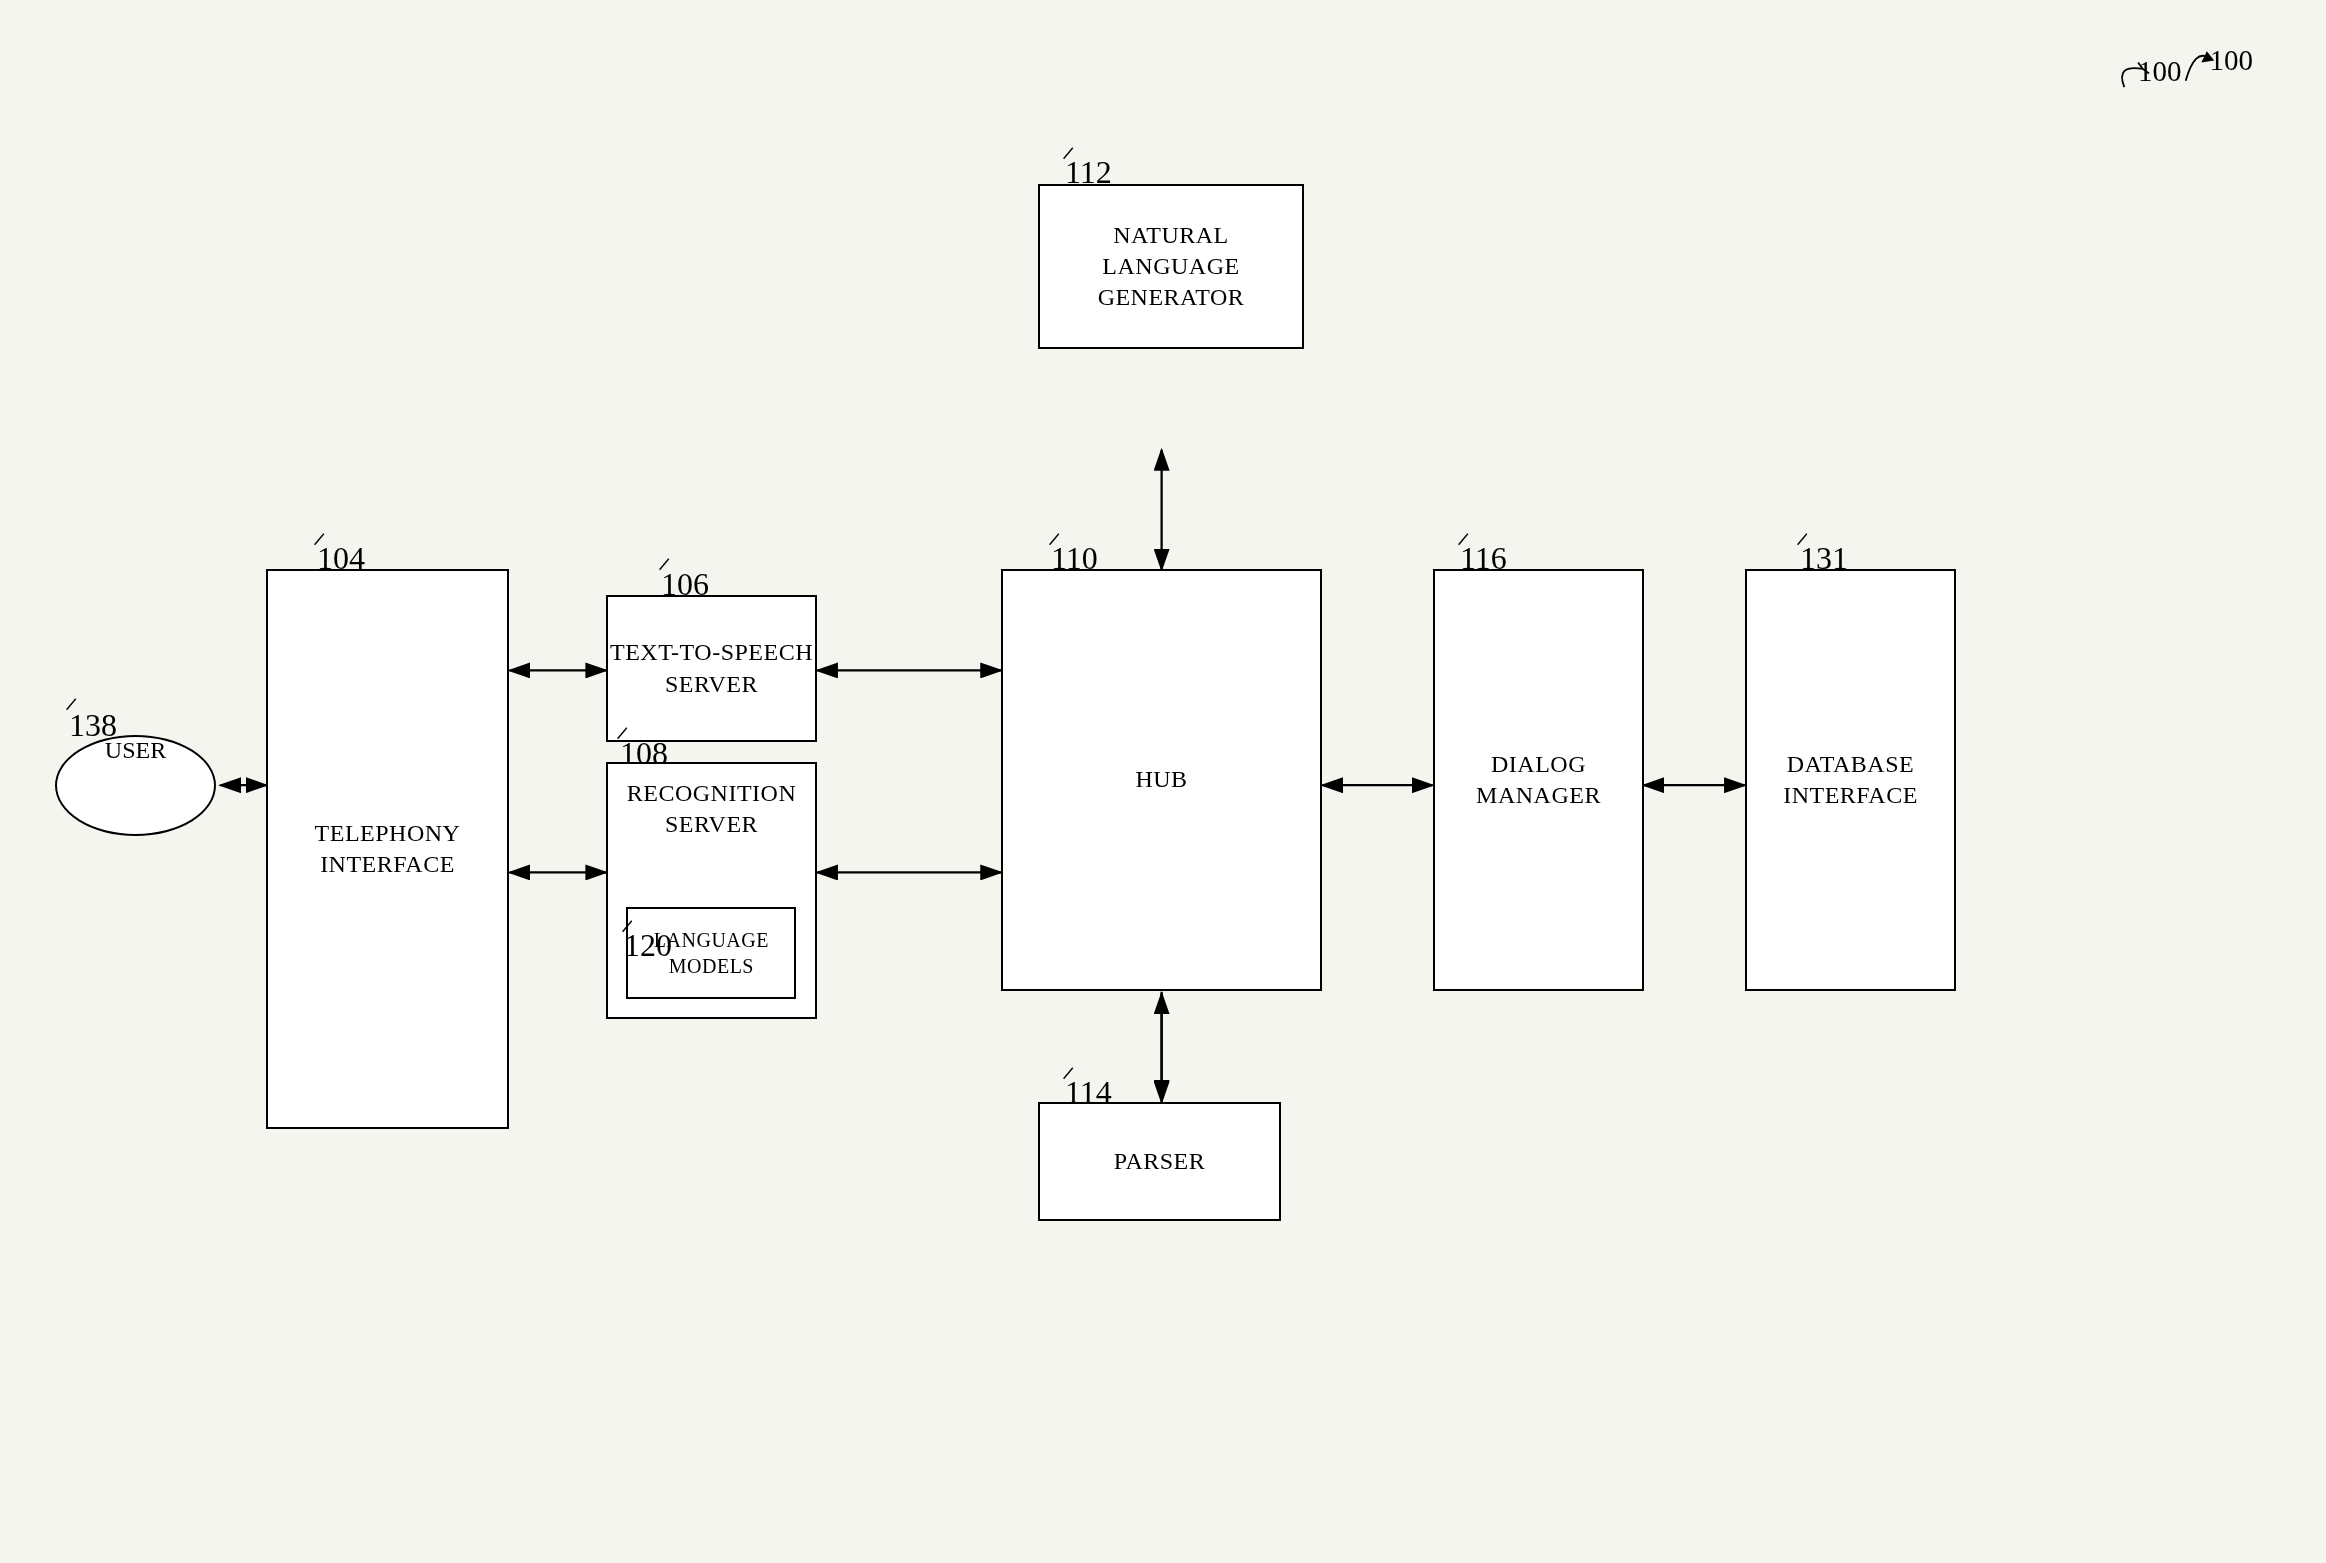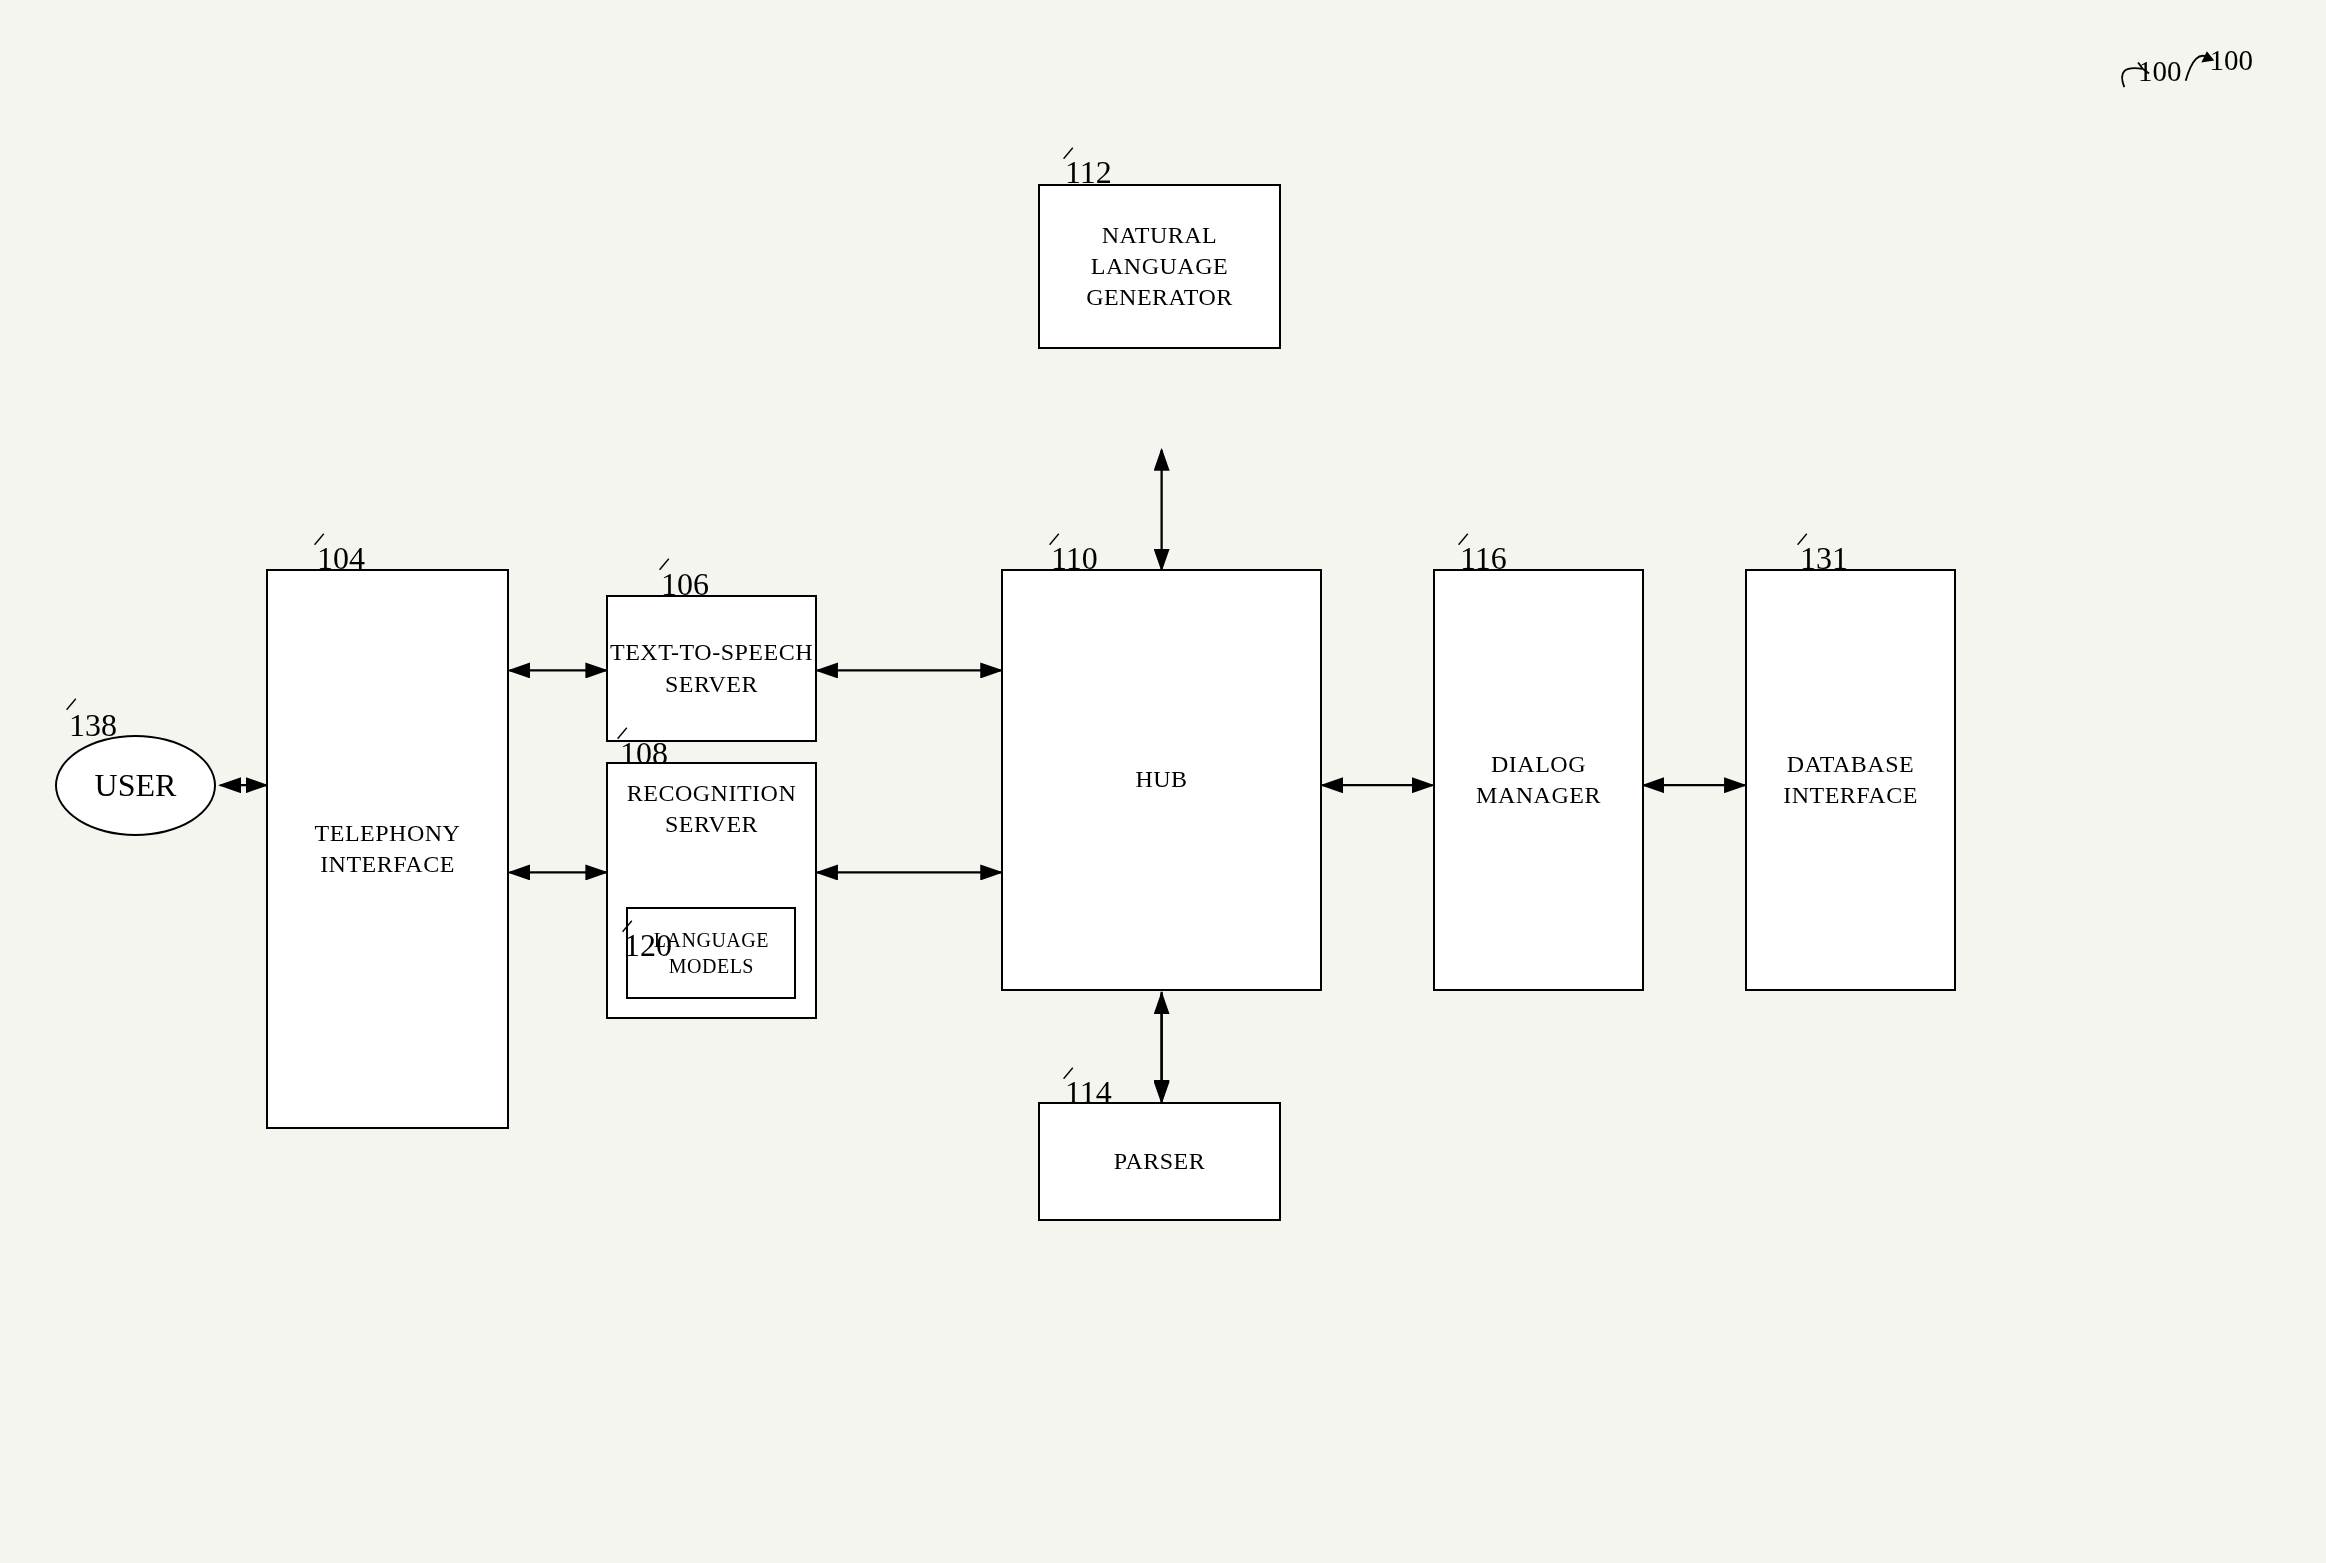--- a/index.html
+++ b/index.html
@@ -43,24 +43,23 @@
       line-height: 1.3;
     }
 
     
     .oval {
       position: absolute;
       border: 2.8px solid #000;
       border-radius: 50%;
       background: #fff;
       display: flex;
-      align-items: center;
       justify-content: center;
       text-align: center;
-      font-size: 32px;
+      font-size: 24px;
     }
 
     
     .arrows-svg {
       position: absolute;
       top: 0; left: 0;
       width: 2326px;
       height: 1564px;
       pointer-events: none;
     }
@@ -168,21 +167,21 @@
   </div>
 
   <div class="box" style="left:1001px; top:569px; width:321px; height:422px;">
     <span>HUB</span>
   </div>
 
   <div class="ref-num" style="left:1051px; top:540px;">
     <span>110</span>
   </div>
 
-  <div class="box" style="left:1038px; top:184px; width:243px; height:165px;">
+  <div class="box" style="left:1038px; top:184px; width:266px; height:165px;">
     <span>NATURAL<br>LANGUAGE<br>GENERATOR</span>
   </div>
 
   <div class="ref-num" style="left:1065px; top:154px;">
     <span>112</span>
   </div>
 
   <div class="box" style="left:1038px; top:1102px; width:243px; height:119px;">
     <span>PARSER</span>
   </div>

